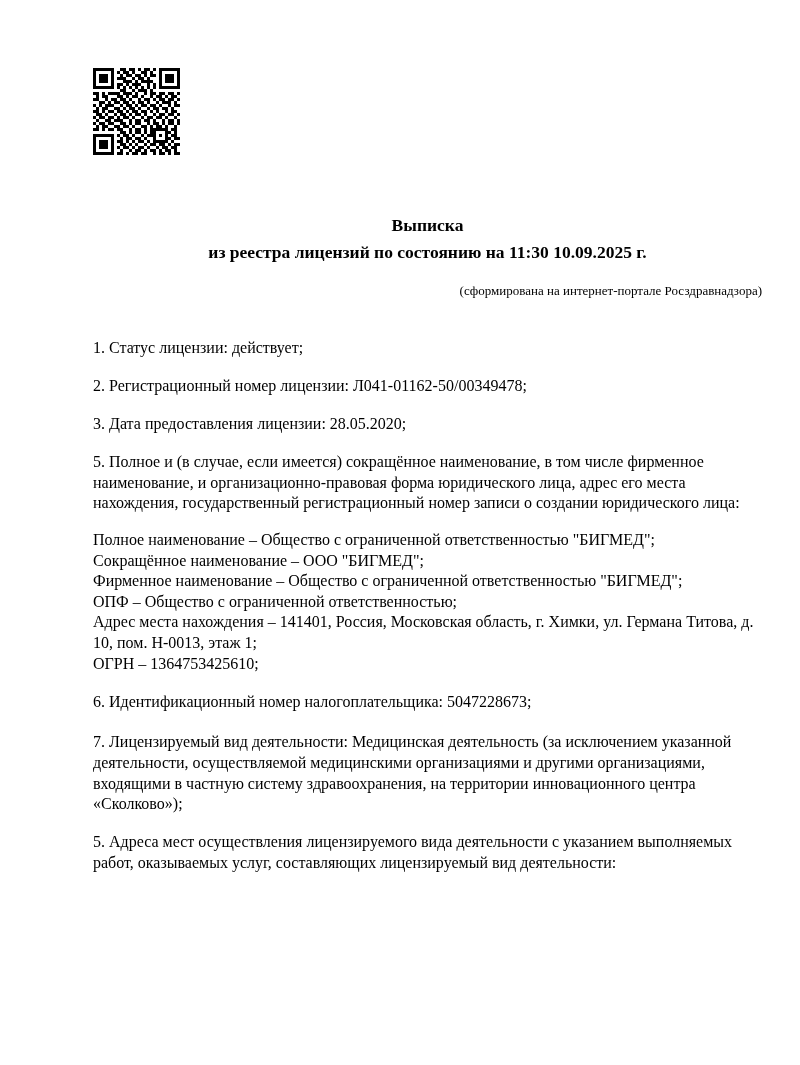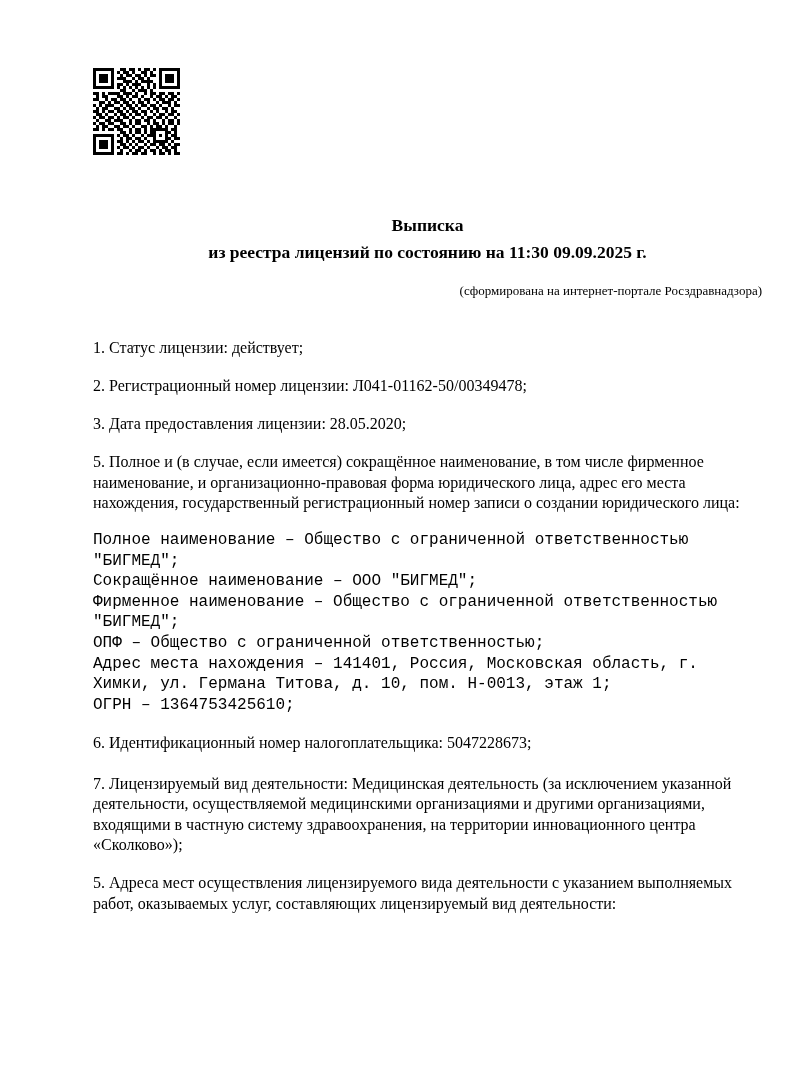--- a/index.html
+++ b/index.html
@@ -49,21 +49,20 @@
     margin: 17.5px 0 0 0;
     text-align: left;
   }
   .para.first {
     margin-top: 39px;
   }
   .org-block {
     font-size: 16px;
     line-height: 20.6px;
     margin-top: 16px;
-    font-family: Liberation Mono, monospace;
   }
   .org-line {
     font-size: 16px;
     line-height: 20.6px;
   }
   .spacer-7 {
     margin-top: 20px;
   }
 </style>
 </head>
@@ -541,21 +540,21 @@
             <rect x="66" y="84" width="3" height="3"></rect>
             <rect x="69" y="84" width="3" height="3"></rect>
             <rect x="75" y="84" width="3" height="3"></rect>
             <rect x="81" y="84" width="3" height="3"></rect>
             <rect x="84" y="84" width="3" height="3"></rect>
           </svg></div>
     </div>
 
     <div class="doc-title">
       <div>Выписка</div>
-      <div>из реестра лицензий по состоянию на 11:30 09.09.2025 г.</div>
+      <div>из реестра лицензий по состоянию на 11:30 10.09.2025 г.</div>
     </div>
 
     <div class="doc-note">(сформирована на интернет-портале Росздравнадзора)</div>
 
     <div class="para first">1. Статус лицензии: действует;</div>
 
     <div class="para">2. Регистрационный номер лицензии: Л041-01162-50/00349478;</div>
 
     <div class="para">3. Дата предоставления лицензии: 28.05.2020;</div>
 

